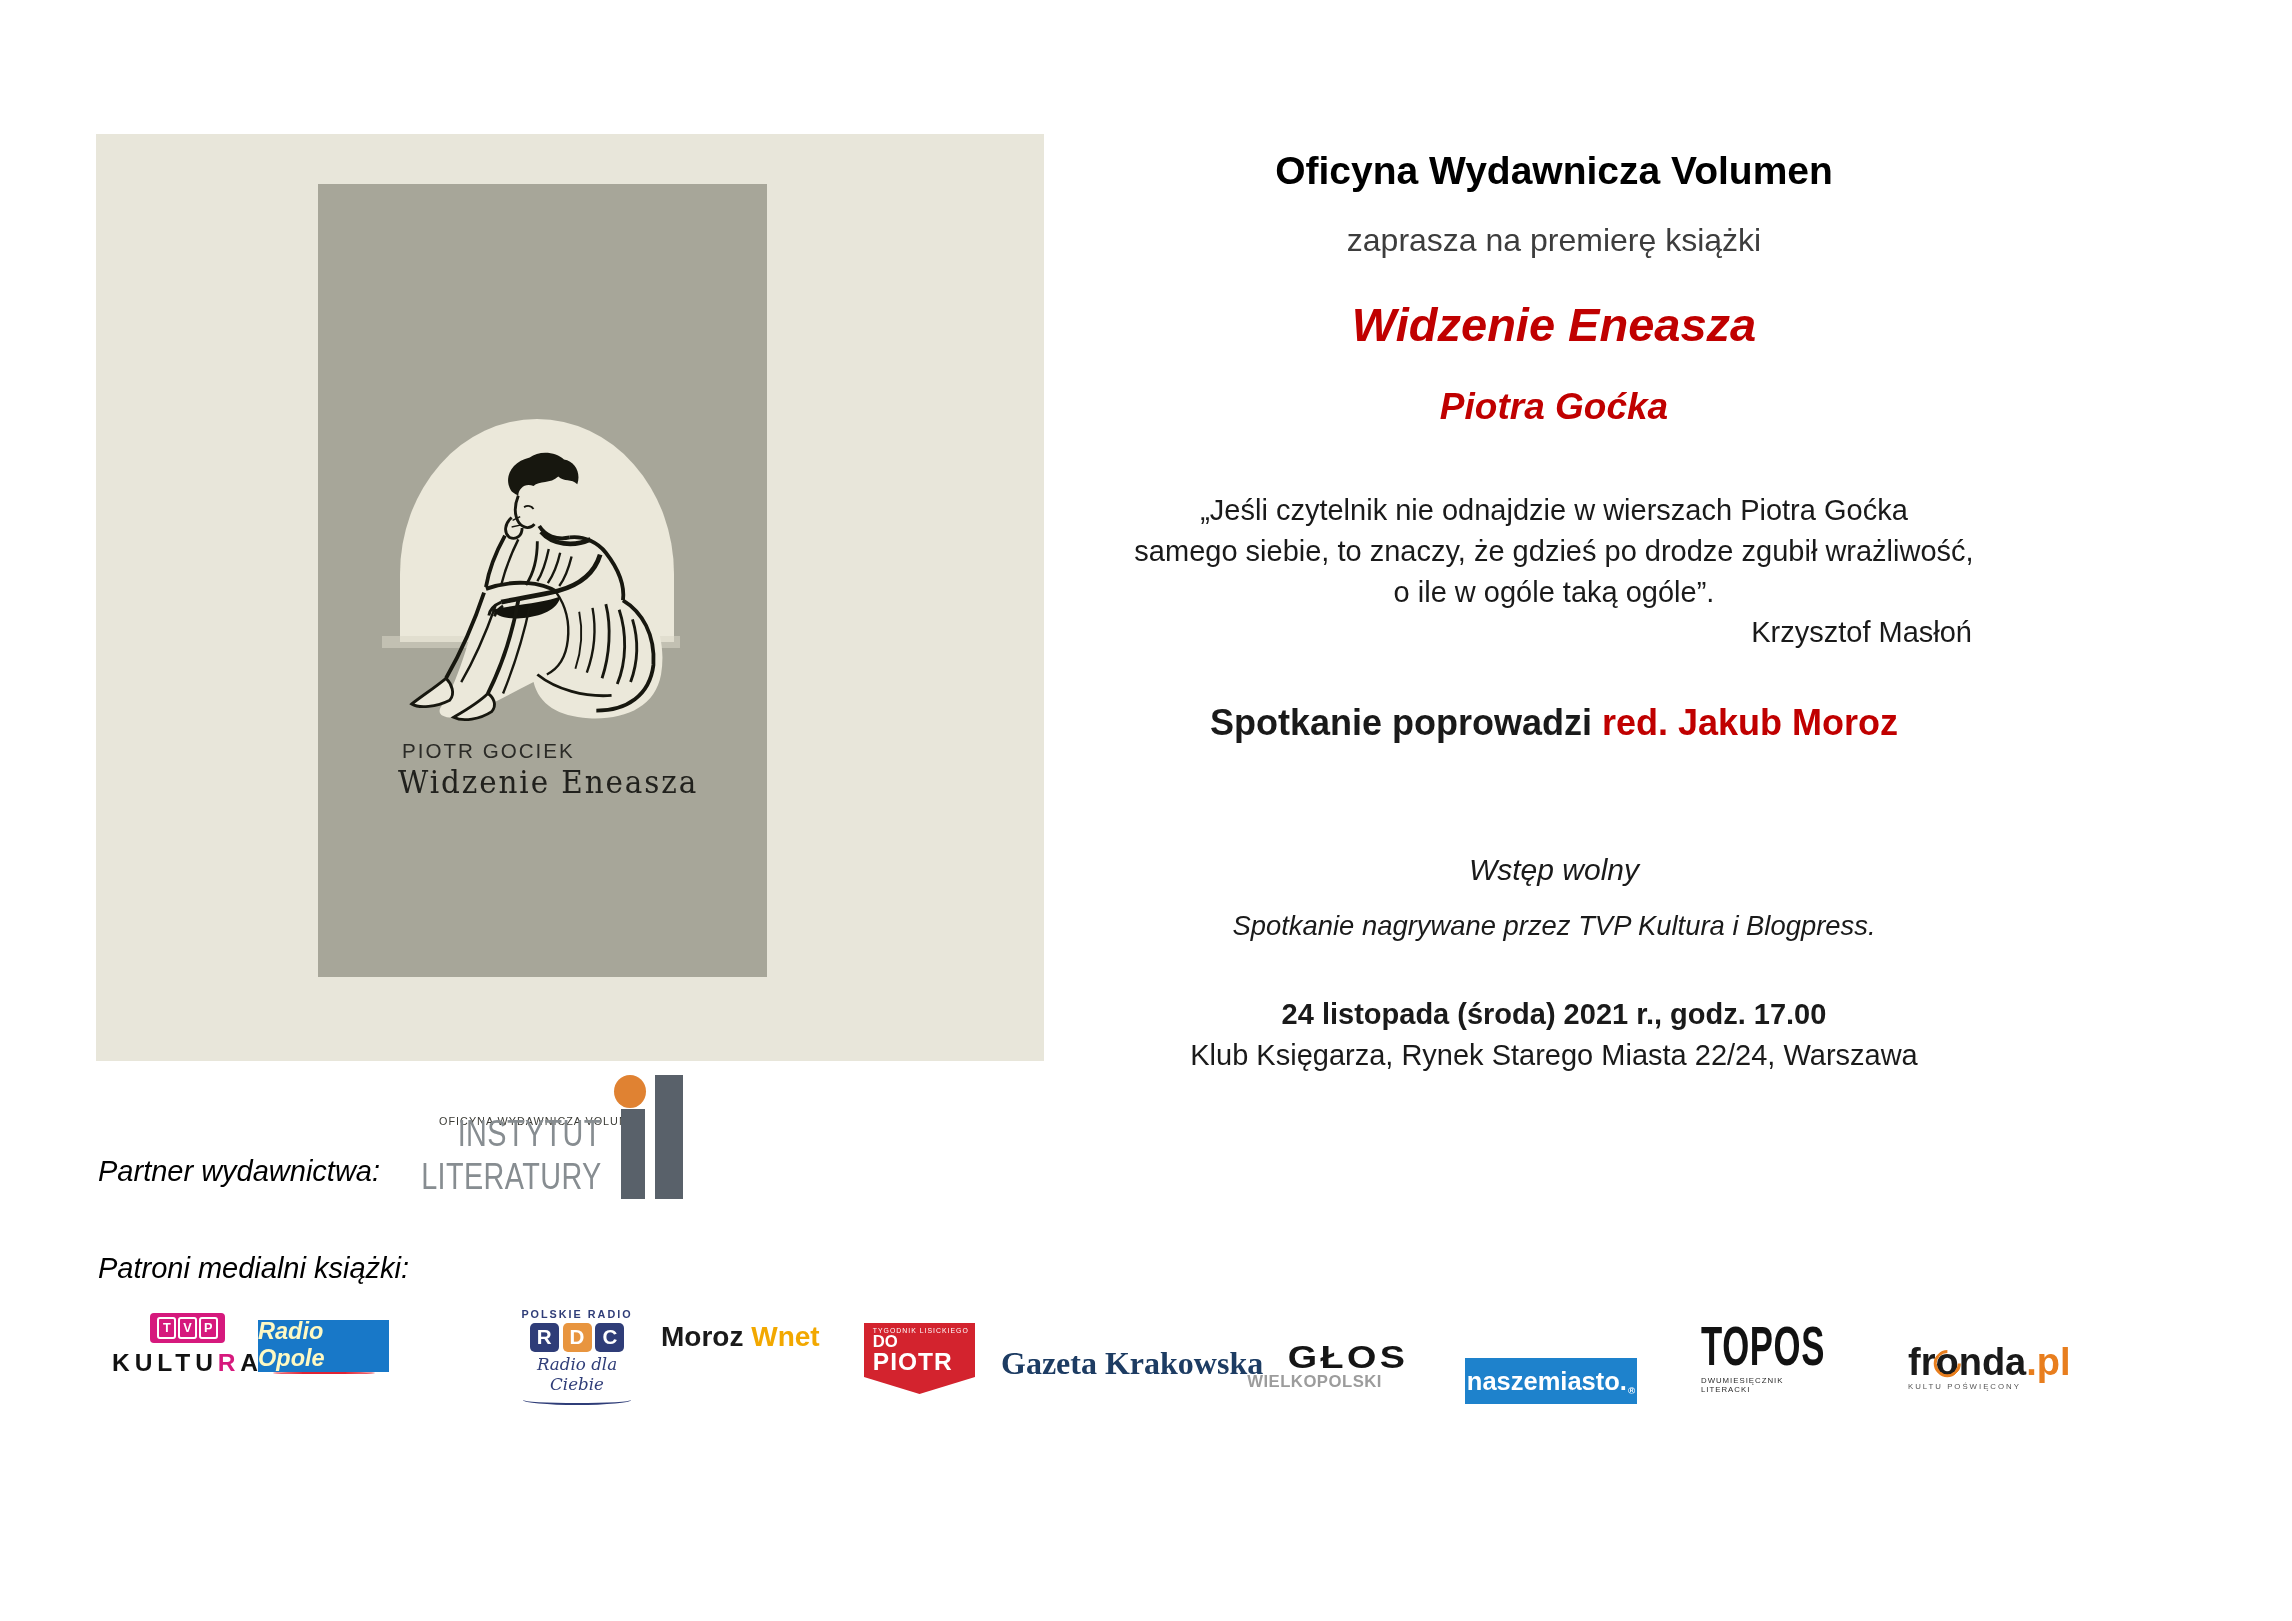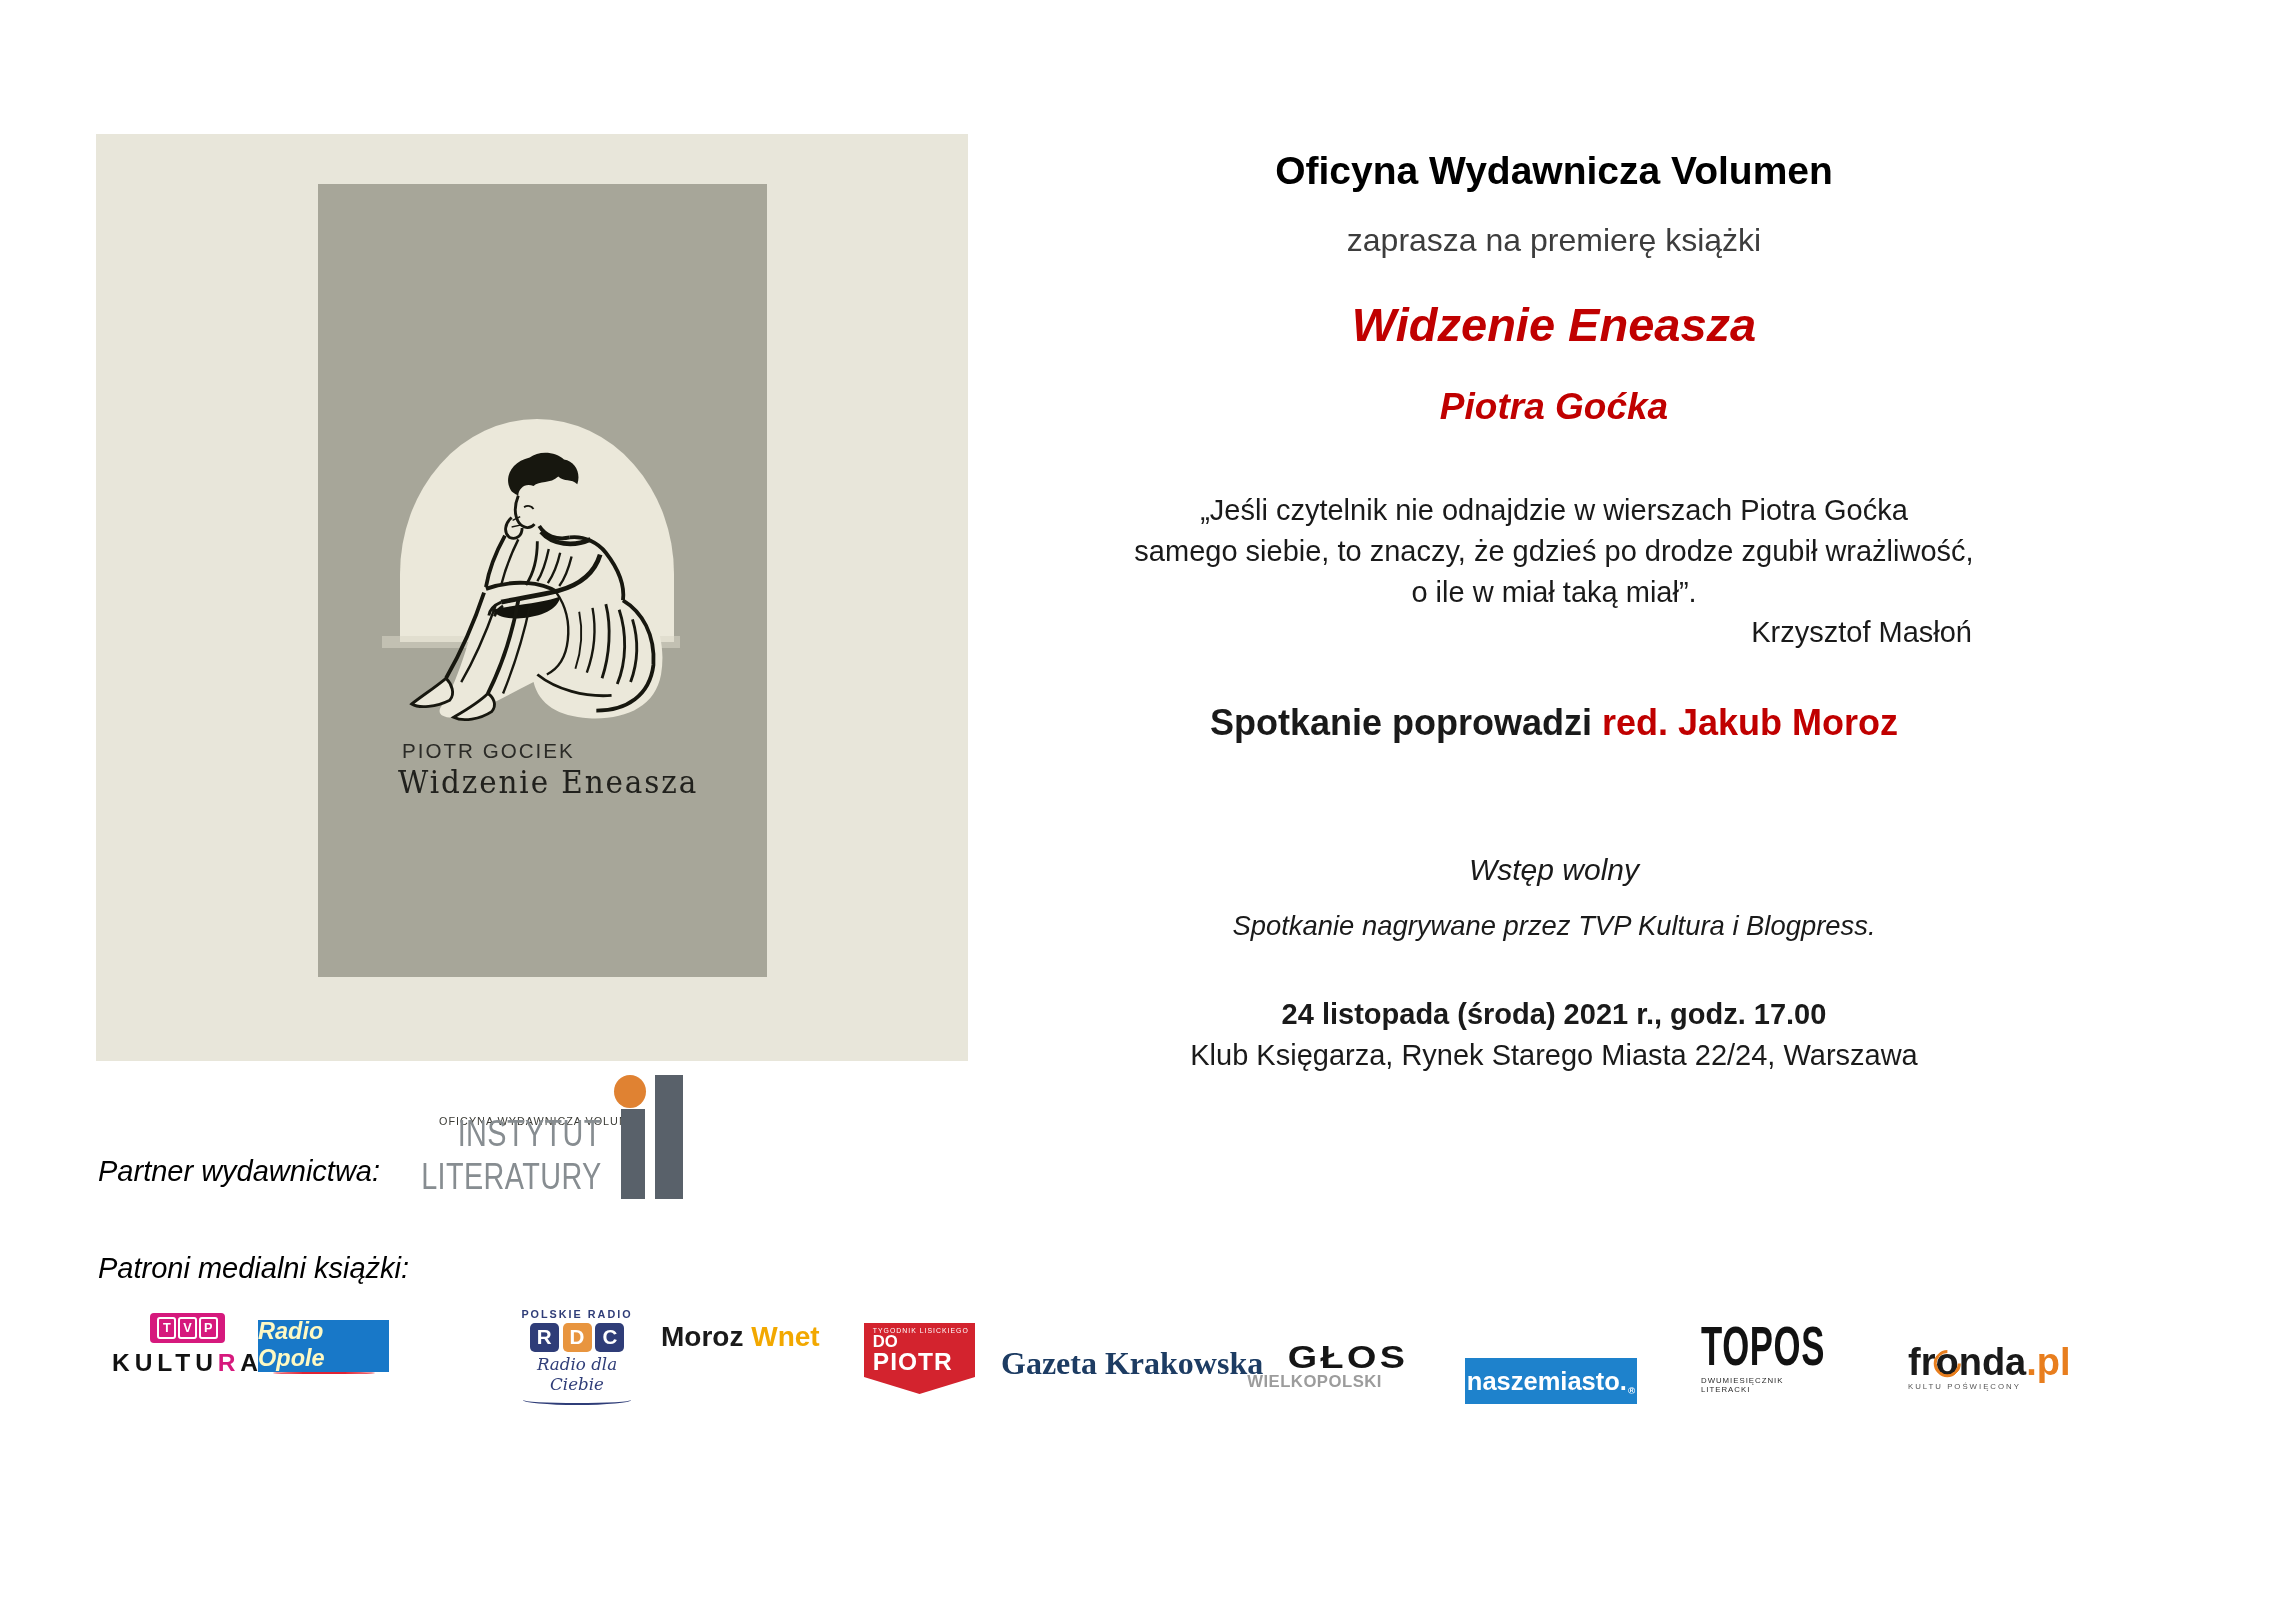--- a/index.html
+++ b/index.html
@@ -1,20 +1,20 @@
 <!DOCTYPE html>
 <html><head>
 <meta charset="utf-8">
 <style>
   html,body{margin:0;padding:0;background:#fff;}
   .page{position:relative;width:2293px;height:1621px;background:#ffffff;
         font-family:"Liberation Sans",sans-serif;color:#1a1a1a;overflow:hidden;}
 
   
-  .photo{position:absolute;left:96px;top:134px;width:872px;height:927px;background:#e8e6da;}
+  .photo{position:absolute;left:96px;top:134px;width:948px;height:927px;background:#e8e6da;}
   .cover{position:absolute;left:222px;top:50px;width:449px;height:793px;background:#a7a699;}
   .arch{position:absolute;left:82px;top:235px;width:274px;height:223px;background:#ebe8da;
         border-radius:137px 137px 0 0 / 155px 155px 0 0;}
   .arch::after{content:"";position:absolute;left:-17.6px;right:-5.9px;bottom:-5.9px;height:11.8px;
         background:#d9d6c6;opacity:.55;}
   .figure-svg{position:absolute;left:69px;top:245px;width:314px;height:314px;}
   .cover-author{position:absolute;left:84px;top:555px;font-size:20.6px;letter-spacing:2px;
         color:#2b2b27;}
   .cover-title{position:absolute;left:80px;top:580px;font-family:"DejaVu Serif",serif;
         font-size:31px;letter-spacing:2px;color:#21211d;transform:scaleX(.95);transform-origin:left;}
@@ -154,21 +154,21 @@
       <div class="cover-imprint">OFICYNA WYDAWNICZA VOLUMEN</div>
     </div>
   </div>
 
   <div class="rc rc-pub" style="position:absolute;">Oficyna Wydawnicza Volumen</div>
   <div class="rc rc-intro" style="position:absolute;">zaprasza na premierę książki</div>
   <div class="rc rc-title" style="position:absolute;">Widzenie Eneasza</div>
   <div class="rc rc-q1" style="position:absolute;">„Jeśli czytelnik nie odnajdzie w wierszach Piotra Goćka</div>
   <div class="rc rc-author" style="position:absolute;">Piotra Goćka</div>
   <div class="rc rc-q2" style="position:absolute;">samego siebie, to znaczy, że gdzieś po drodze zgubił wrażliwość,</div>
-  <div class="rc rc-q3" style="position:absolute;">o ile w miał taką miał”.</div>
+  <div class="rc rc-q3" style="position:absolute;">o ile w ogóle taką ogóle”.</div>
   <div class="rc-qauthor">Krzysztof Masłoń</div>
   <div class="rc rc-host" style="position:absolute;">
     <span>Spotkanie poprowadzi </span><span class="red">red. Jakub Moroz</span>
   </div>
   <div class="rc rc-admission" style="position:absolute;">Wstęp wolny</div>
   <div class="rc rc-recording" style="position:absolute;">Spotkanie nagrywane przez TVP Kultura i  Blogpress.</div>
   <div class="rc rc-date" style="position:absolute;">24 listopada (środa) 2021 r., godz. 17.00</div>
   <div class="rc rc-venue" style="position:absolute;">Klub Księgarza, Rynek Starego Miasta 22/24, Warszawa</div>
 
   <div class="partner-label">Partner wydawnictwa:</div>

